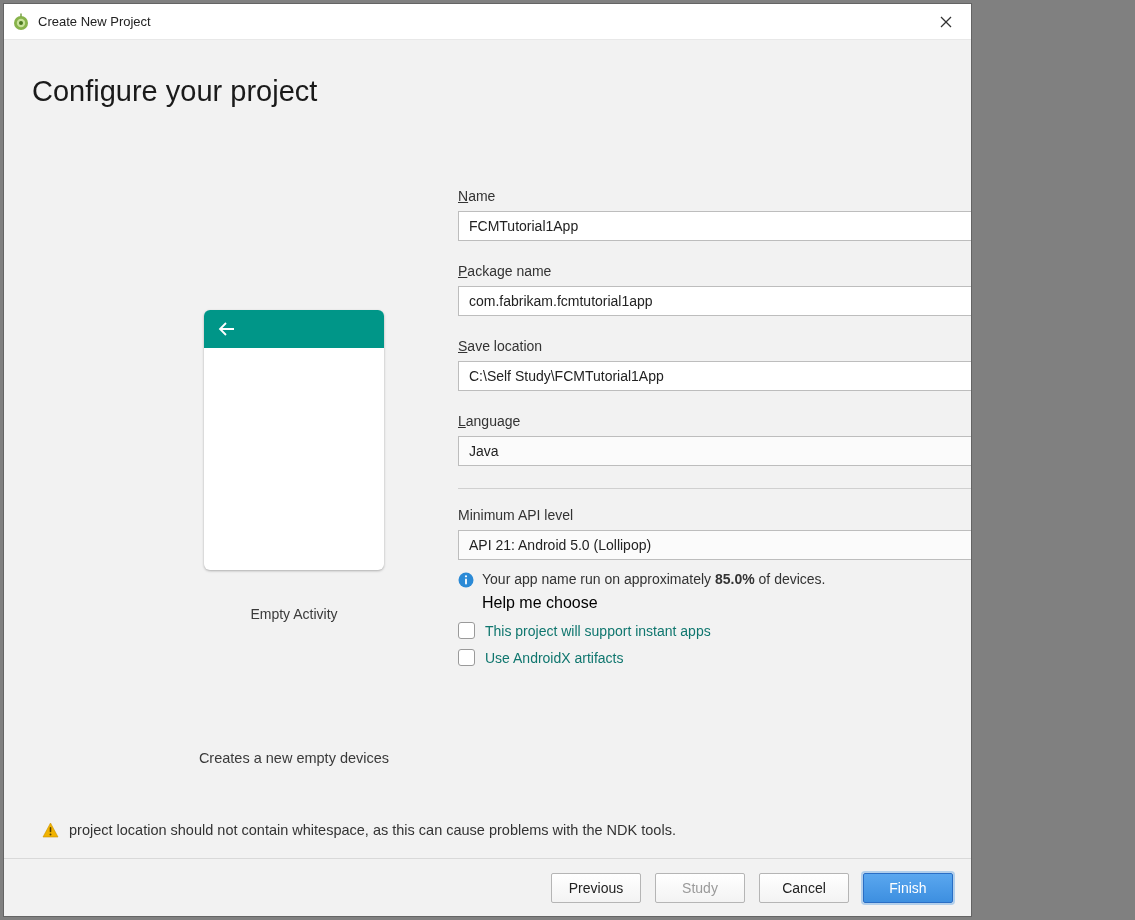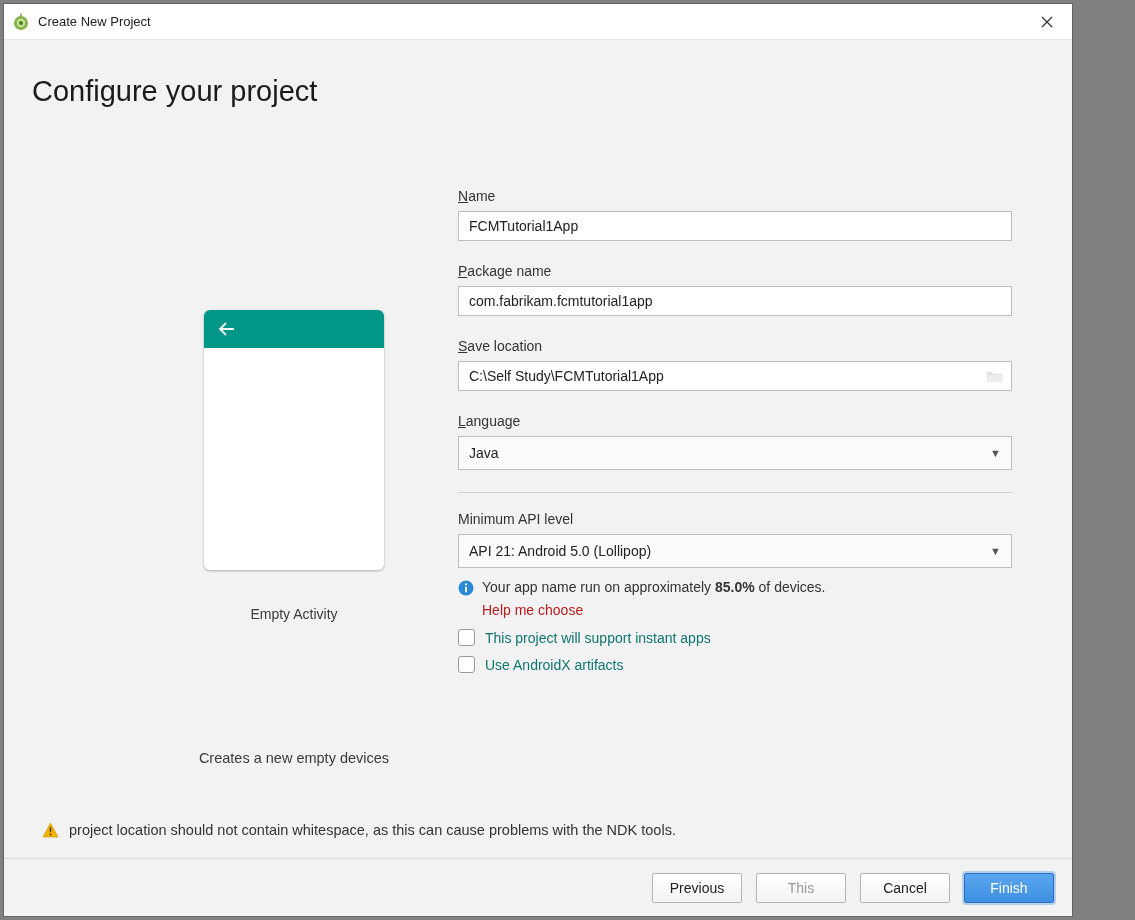--- a/index.html
+++ b/index.html
@@ -1,18 +1,18 @@
 <!DOCTYPE html>
 <html><head>
 <meta charset="utf-8">
 <style>
   * { box-sizing: border-box; font-family: "Segoe UI", Arial, sans-serif; }
   html, body { margin:0; padding:0; width:1135px; height:920px; background:#808080; }
   .window {
-    position:absolute; left:3px; top:3px; width:1070px; height:914px;
+    position:absolute; left:3px; top:3px; width:969px; height:914px;
     background:#ffffff; border:1px solid #646464;
     display:flex; flex-direction:column;
   }
   .titlebar {
     height:36px; background:#ffffff; display:flex; align-items:center;
     padding:0 8px; border-bottom:1px solid #e8e8e8;
   }
   .titlebar .app-icon { width:18px; height:18px; margin-right:8px; }
   .titlebar .title { font-size:13px; color:#222; flex:1; }
   .titlebar .close { width:34px; height:28px; display:flex; align-items:center; justify-content:center; cursor:default; }
@@ -47,29 +47,29 @@
     width:100%; height:30px; border:1px solid #bdbdbd; background:#ffffff;
     padding:10px 10px; font-size:14px; color:#222; outline:none;
   }
   .input-wrap { position:relative; }
   .browse-icon {
     position:absolute; right:8px; top:50%; transform:translateY(-50%);
     width:18px; height:14px; opacity:0.45;
   }
   .select {
     width:100%; height:30px; border:1px solid #bdbdbd; background:#fbfbfb;
-    padding:16px 10px; font-size:14px; color:#222; outline:none;
+    padding:8px 10px; font-size:14px; color:#222; outline:none;
     display:flex; align-items:center; justify-content:space-between; cursor:default;
   }
   .select .caret { font-size:11px; color:#555; }
   .divider { height:1px; background:#d0d0d0; margin:8px 0 18px 0; }
   .api-info { display:flex; align-items:flex-start; margin-top:11px; font-size:14px; color:#333; }
   .api-info .info-icon { width:16px; height:16px; margin-right:8px; flex-shrink:0; margin-top:1px;}
   .api-info-text b { font-weight:600; }
-  .help-link { color:#b91c1c; font-size:14px; margin-left:24px; margin-top:6px; display:inline-block; cursor:default;}
+  .help-link { color:#000000; font-size:16px; margin-left:24px; margin-top:6px; display:inline-block; cursor:default;}
   .checkbox-row { display:flex; align-items:center; margin-top:10px; font-size:14px; color:#0f766e; }
   .checkbox {
     width:17px; height:17px; border:1.5px solid #9a9a9a; border-radius:3px; margin-right:10px; background:#fff;
   }
   .footer-warning {
     position:absolute; left:38px; bottom:78px; display:flex; align-items:flex-end;
     font-size:14.5px; color:#333;
   }
   .footer-warning svg { margin-right:10px; flex-shrink:0; }
   .button-bar {
@@ -194,18 +194,18 @@
       <svg width="17" height="16" viewBox="0 0 17 16">
         <path d="M8.5 1 L16 15 H1 Z" fill="#f1b300" stroke="#c99200" stroke-width="0.6"></path>
         <rect x="7.7" y="5" width="1.6" height="5.2" fill="#5a4200" rx="0.8"></rect>
         <circle cx="8.5" cy="12.4" r="1" fill="#5a4200"></circle>
       </svg>
       <span>project location should not contain whitespace, as this can cause problems with the NDK tools.</span>
     </div>
 
     <div class="button-bar">
       <div class="btn">Previous</div>
-      <div class="btn disabled">This</div>
+      <div class="btn disabled">Study</div>
       <div class="btn">Cancel</div>
       <div class="btn primary">Finish</div>
     </div>
   </div>
 </div>
 
 </body></html>

